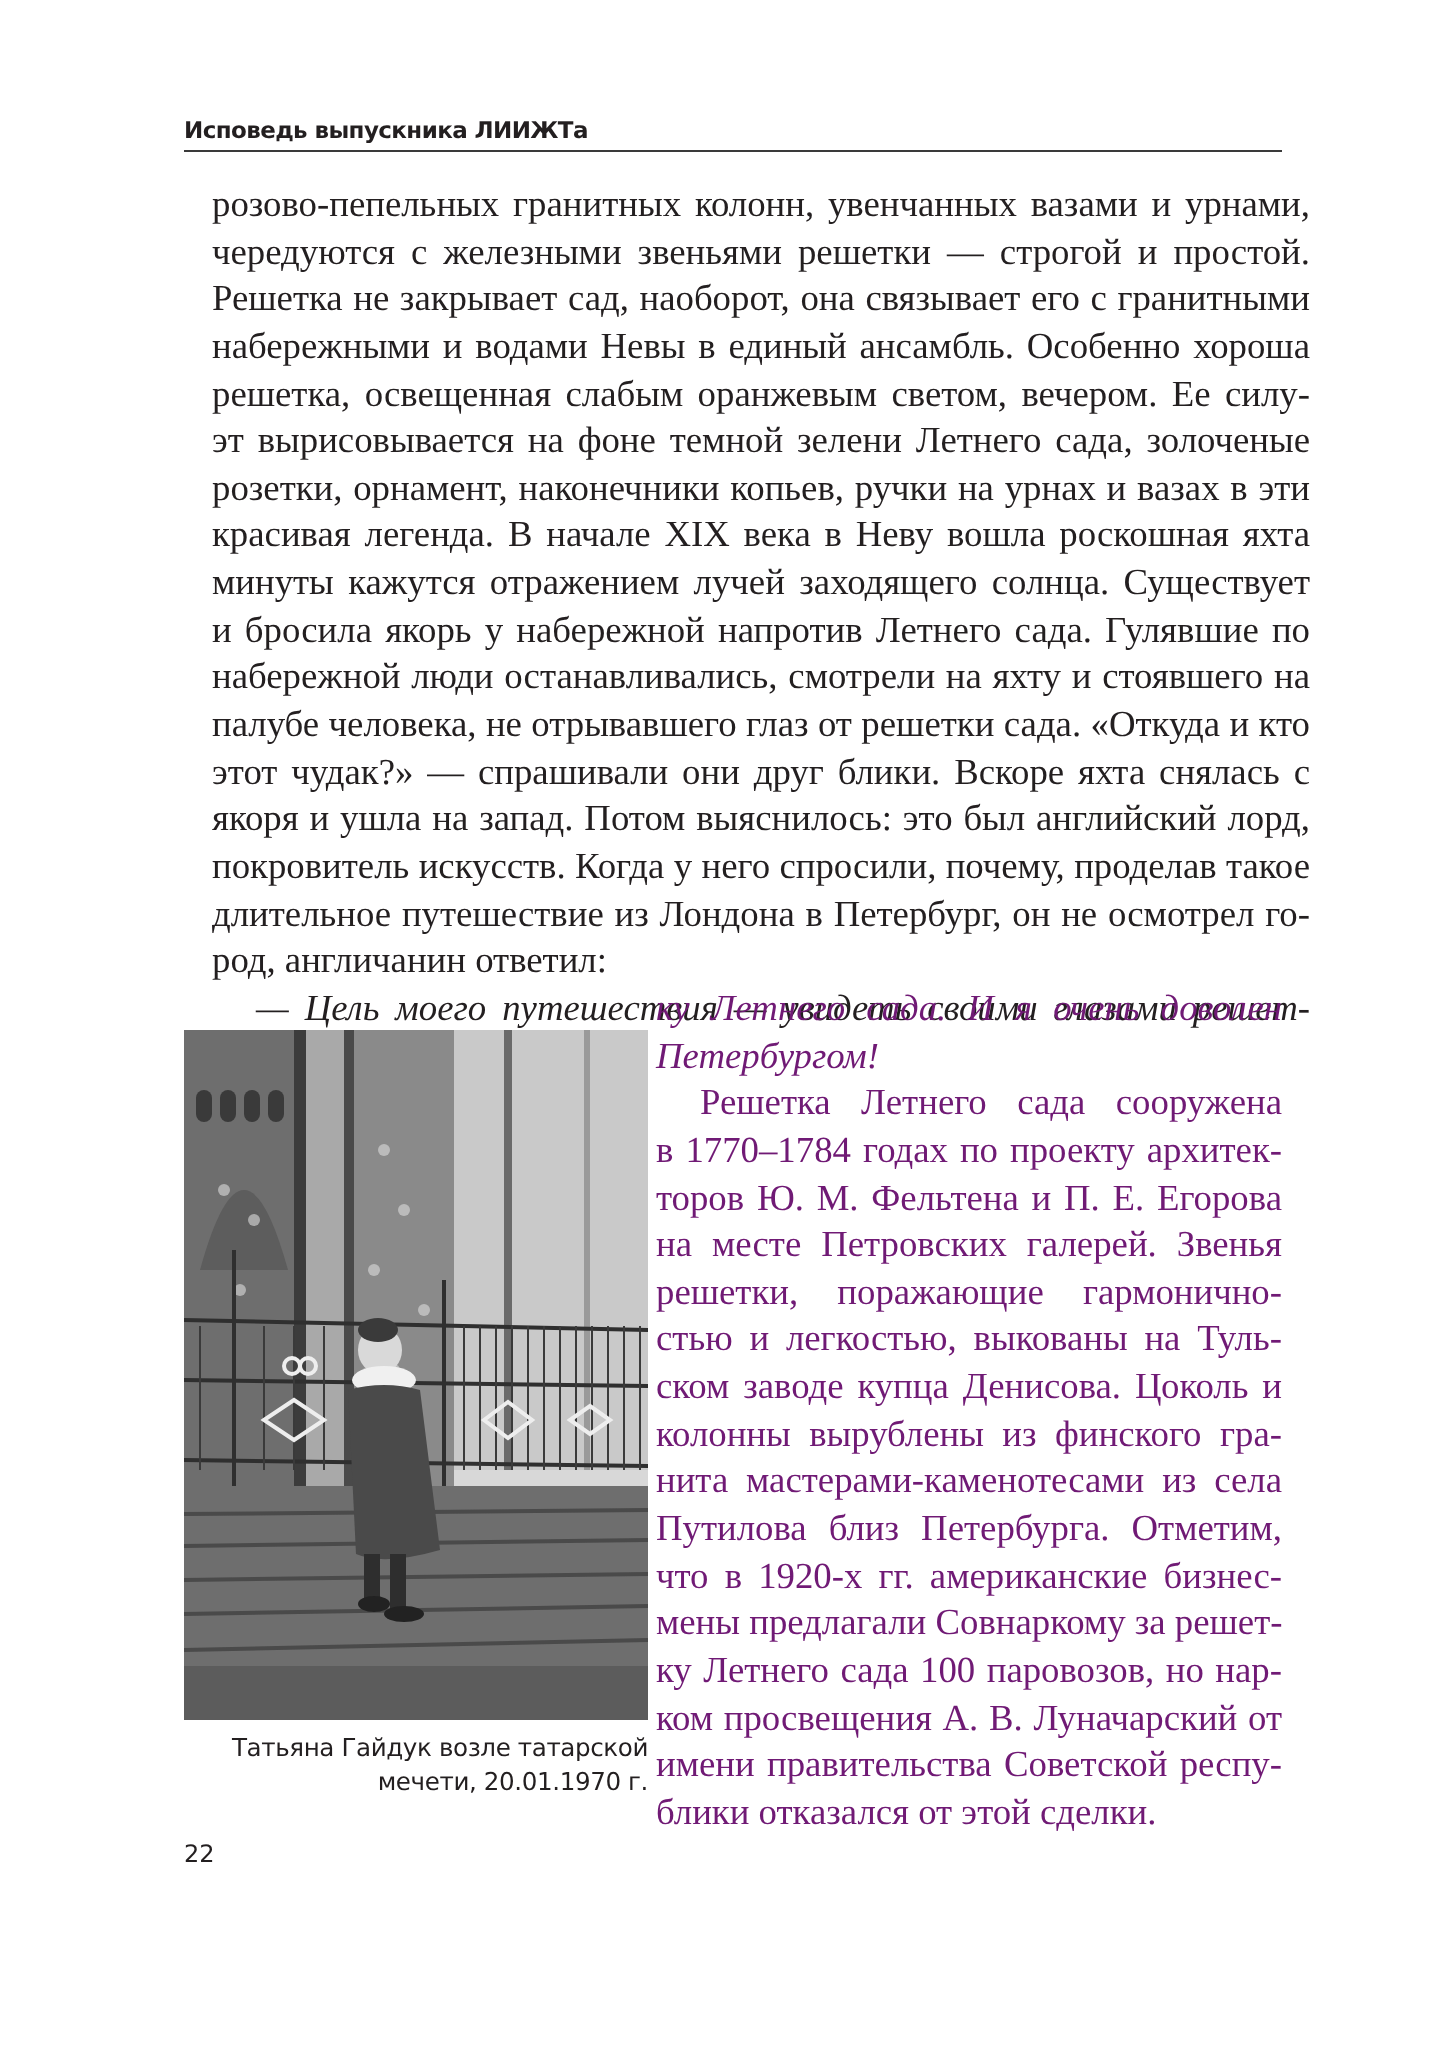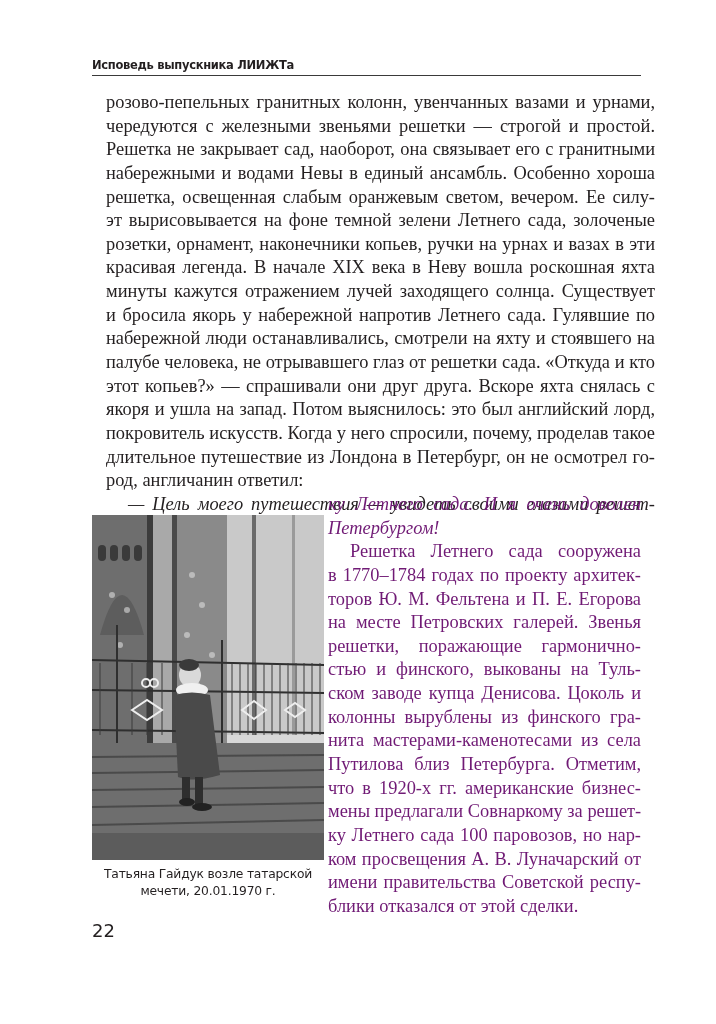--- a/index.html
+++ b/index.html
@@ -30,28 +30,28 @@
   }
 
   .photo {
     position: absolute; left: 92px; top: 515px; width: 232px; height: 345px;
     background: linear-gradient(180deg, #5e5e5e 0%, #8c8c8c 20%, #b7b7b7 45%, #9a9a9a 60%, #6b6b6b 75%, #5a5a5a 88%, #7d7d7d 100%);
     overflow: hidden;
   }
   .photo svg { display: block; }
 
   .caption {
-    position: absolute; left: 92px; top: 866px; width: 232px; text-align: center;
+    position: absolute; left: 92px; top: 866px; width: 232px; text-align: right;
     font-family: "DejaVu Sans", sans-serif; font-size: 12.3px; line-height: 17px; color: #231f20;
     letter-spacing: -0.2px;
   }
 
   .folio {
     position: absolute; left: 92px; top: 920px;
-    font-family: "DejaVu Sans", sans-serif; font-size: 18px; color: #231f20;
+    font-family: "DejaVu Sans", sans-serif; font-size: 12px; color: #231f20;
   }
 </style>
 </head>
 <body>
 
 <div class="page">
 
   <div class="running-head">Исповедь выпускника ЛИИЖТа</div>
   <div class="head-rule"></div>
 
@@ -61,21 +61,21 @@
       <span class="line">Решетка не закрывает сад, наоборот, она связывает его с гранитными</span>
       <span class="line">набережными и водами Невы в единый ансамбль. Особенно хороша</span>
       <span class="line">решетка, освещенная слабым оранжевым светом, вечером. Ее силу-</span>
       <span class="line">эт вырисовывается на фоне темной зелени Летнего сада, золоченые</span>
       <span class="line">розетки, орнамент, наконечники копьев, ручки на урнах и вазах в эти</span>
       <span class="line">красивая легенда. В начале XIX века в Неву вошла роскошная яхта</span>
       <span class="line">минуты кажутся отражением лучей заходящего солнца. Существует</span>
       <span class="line">и бросила якорь у набережной напротив Летнего сада. Гулявшие по</span>
       <span class="line">набережной люди останавливались, смотрели на яхту и стоявшего на</span>
       <span class="line">палубе человека, не отрывавшего глаз от решетки сада. «Откуда и кто</span>
-      <span class="line">этот копьев?» — спрашивали они друг друга. Вскоре яхта снялась с</span>
+      <span class="line">этот чудак?» — спрашивали они друг блики. Вскоре яхта снялась с</span>
       <span class="line">якоря и ушла на запад. Потом выяснилось: это был английский лорд,</span>
       <span class="line">покровитель искусств. Когда у него спросили, почему, проделав такое</span>
       <span class="line">длительное путешествие из Лондона в Петербург, он не осмотрел го-</span>
       <span class="line last">род, англичанин ответил:</span>
       <span class="line indent italic">— Цель моего путешествия — увидеть своими глазами решет-</span>
     </div>
 
   <div class="photo">
     <svg width="232" height="345" viewBox="0 0 232 345">
 
@@ -164,21 +164,21 @@
   </div>
 
   <div class="right-col" id="right-col">
       <span class="line italic">ку Летнего сада. И я очень доволен</span>
       <span class="line italic last">Петербургом!</span>
       <span class="line indent">Решетка Летнего сада сооружена</span>
       <span class="line">в 1770–1784 годах по проекту архитек-</span>
       <span class="line">торов Ю. М. Фельтена и П. Е. Егорова</span>
       <span class="line">на месте Петровских галерей. Звенья</span>
       <span class="line">решетки, поражающие гармонично-</span>
-      <span class="line">стью и финского, выкованы на Туль-</span>
+      <span class="line">стью и легкостью, выкованы на Туль-</span>
       <span class="line">ском заводе купца Денисова. Цоколь и</span>
       <span class="line">колонны вырублены из финского гра-</span>
       <span class="line">нита мастерами-каменотесами из села</span>
       <span class="line">Путилова близ Петербурга. Отметим,</span>
       <span class="line">что в 1920-х гг. американские бизнес-</span>
       <span class="line">мены предлагали Совнаркому за решет-</span>
       <span class="line">ку Летнего сада 100 паровозов, но нар-</span>
       <span class="line">ком просвещения А. В. Луначарский от</span>
       <span class="line">имени правительства Советской респу-</span>
       <span class="line last">блики отказался от этой сделки.</span>

